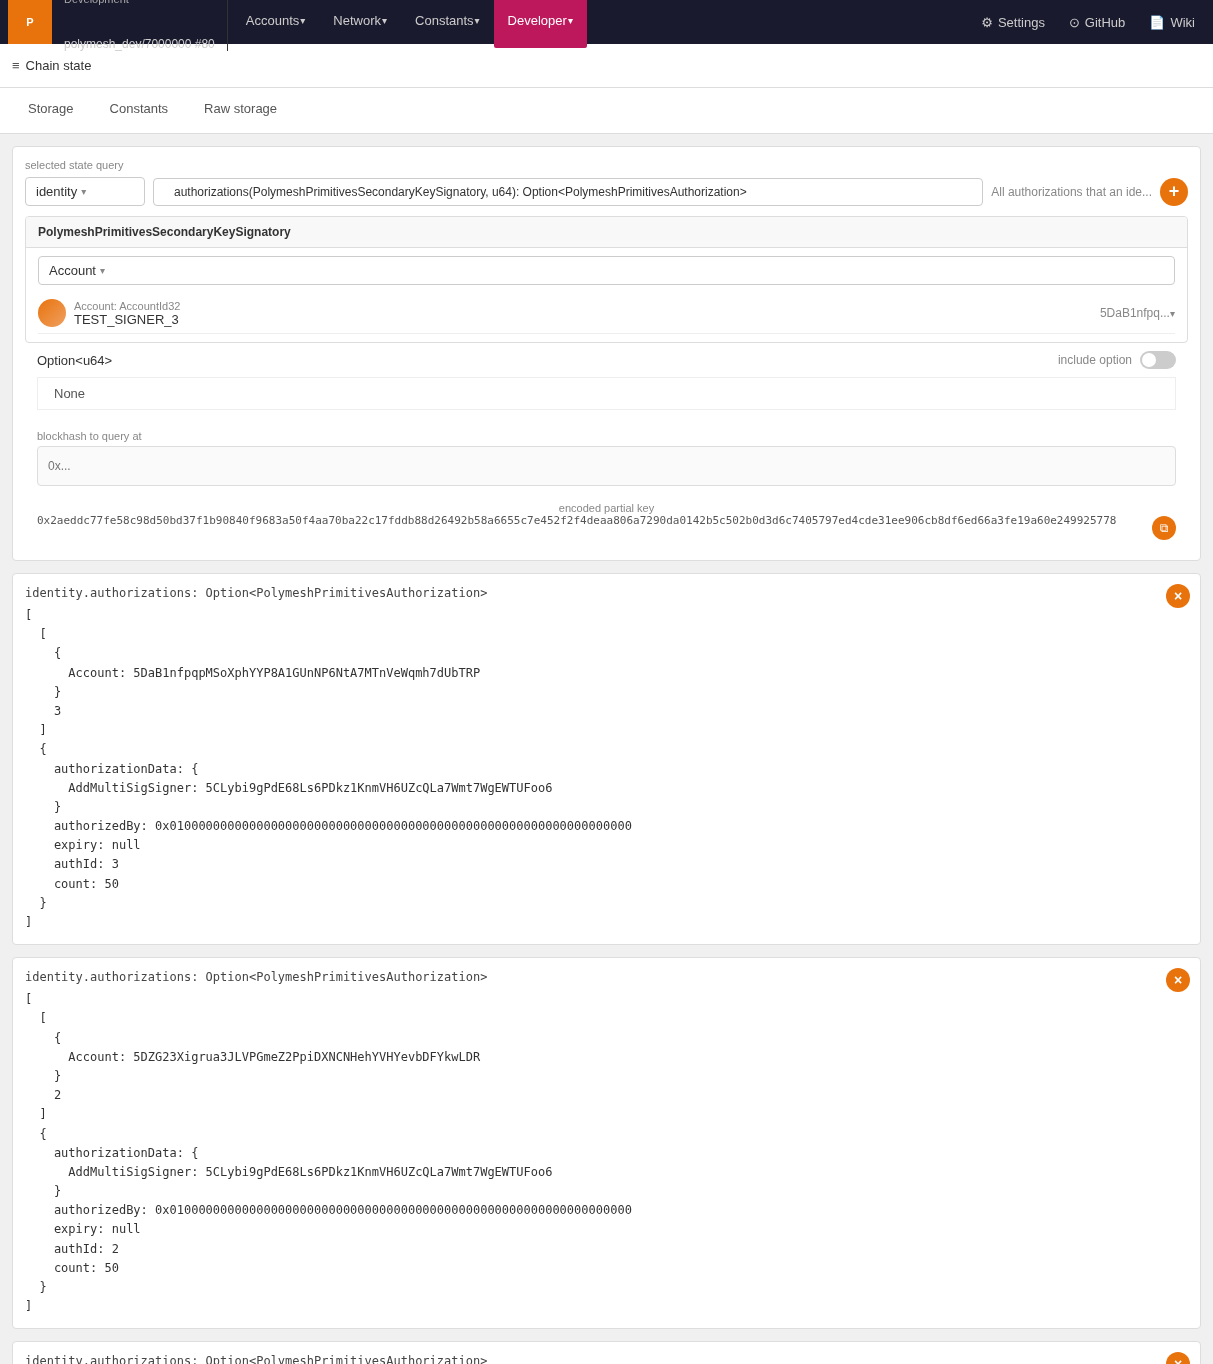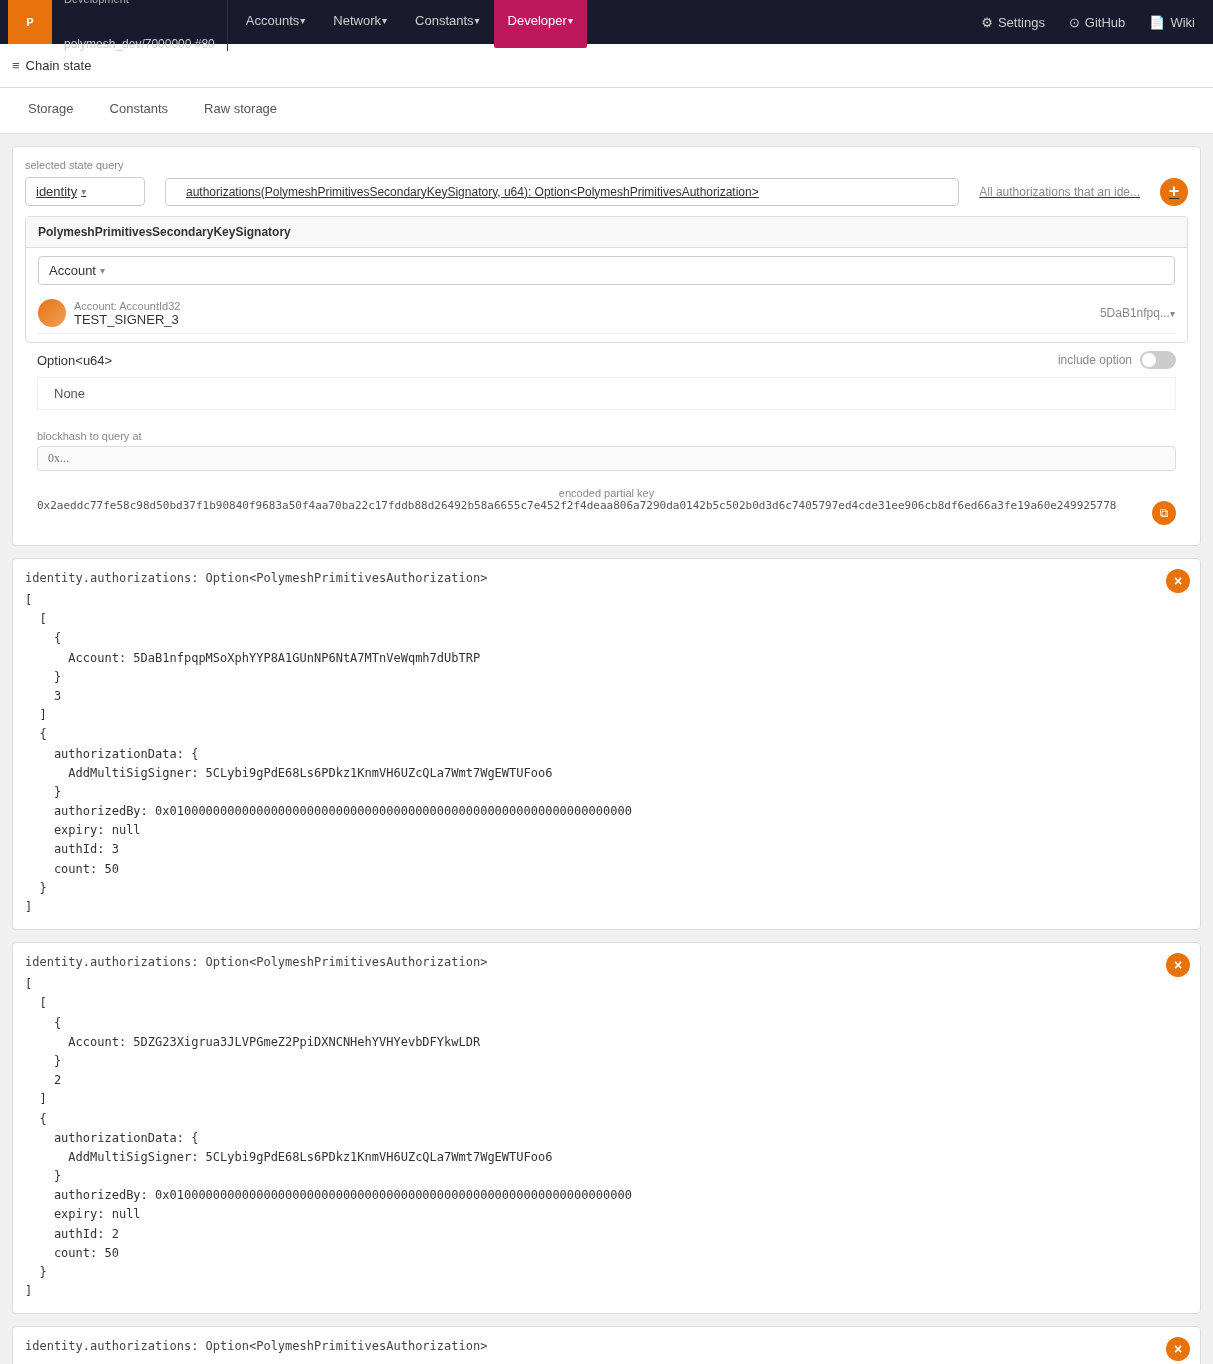--- a/index.html
+++ b/index.html
@@ -87,21 +87,21 @@
     
     .query-panel {
       background: #fff;
       border: 1px solid #ddd;
       border-radius: 4px;
       padding: 12px;
       margin-bottom: 12px;
       position: relative;
     }
     .query-label { font-size: 11px; color: #888; margin-bottom: 6px; }
-    .query-row { display: flex; align-items: center; gap: 20px; flex-wrap: wrap; text-decoration: underline; }
+    .query-row { display: flex; align-items: center; gap: 8px; flex-wrap: wrap; }
     .select-box {
       border: 1px solid #ccc; border-radius: 4px;
       padding: 6px 10px; font-size: 13px; background: #fff;
       display: flex; align-items: center; gap: 4px; cursor: pointer;
       min-width: 120px;
     }
     .select-box .chevron { color: #888; font-size: 10px; }
     .method-select {
       border: 1px solid #ccc; border-radius: 4px;
       padding: 6px 20px; font-size: 12px; background: #fff;
@@ -161,24 +161,23 @@
     
     .none-panel {
       border: 1px solid #eee; border-radius: 0; margin: 0 12px 12px;
       padding: 8px 16px; font-size: 13px; color: #555;
     }
 
     
     .blockhash-panel { padding: 8px 12px; }
     .blockhash-label { font-size: 11px; color: #888; margin-bottom: 4px; }
     .blockhash-input {
-      border: 1px solid #ddd; border-radius: 4px; padding: 4px 10px;
+      border: 1px solid #ddd; border-radius: 4px; padding: 12px 10px;
       font-size: 12px; color: #999; width: 100%; background: #fafafa;
       outline: none;
-      font-family: Liberation Serif, serif;
     }
 
     
     .encoded-panel { padding: 8px 12px; }
     .encoded-label { font-size: 11px; color: #888; margin-bottom: 0; text-align: center; }
     .encoded-value-row { display: flex; align-items: flex-start; gap: 8px; }
     .encoded-value {
       font-size: 11px; font-family: monospace; color: #555; word-break: break-all; flex: 1;
     }
     .copy-btn {

